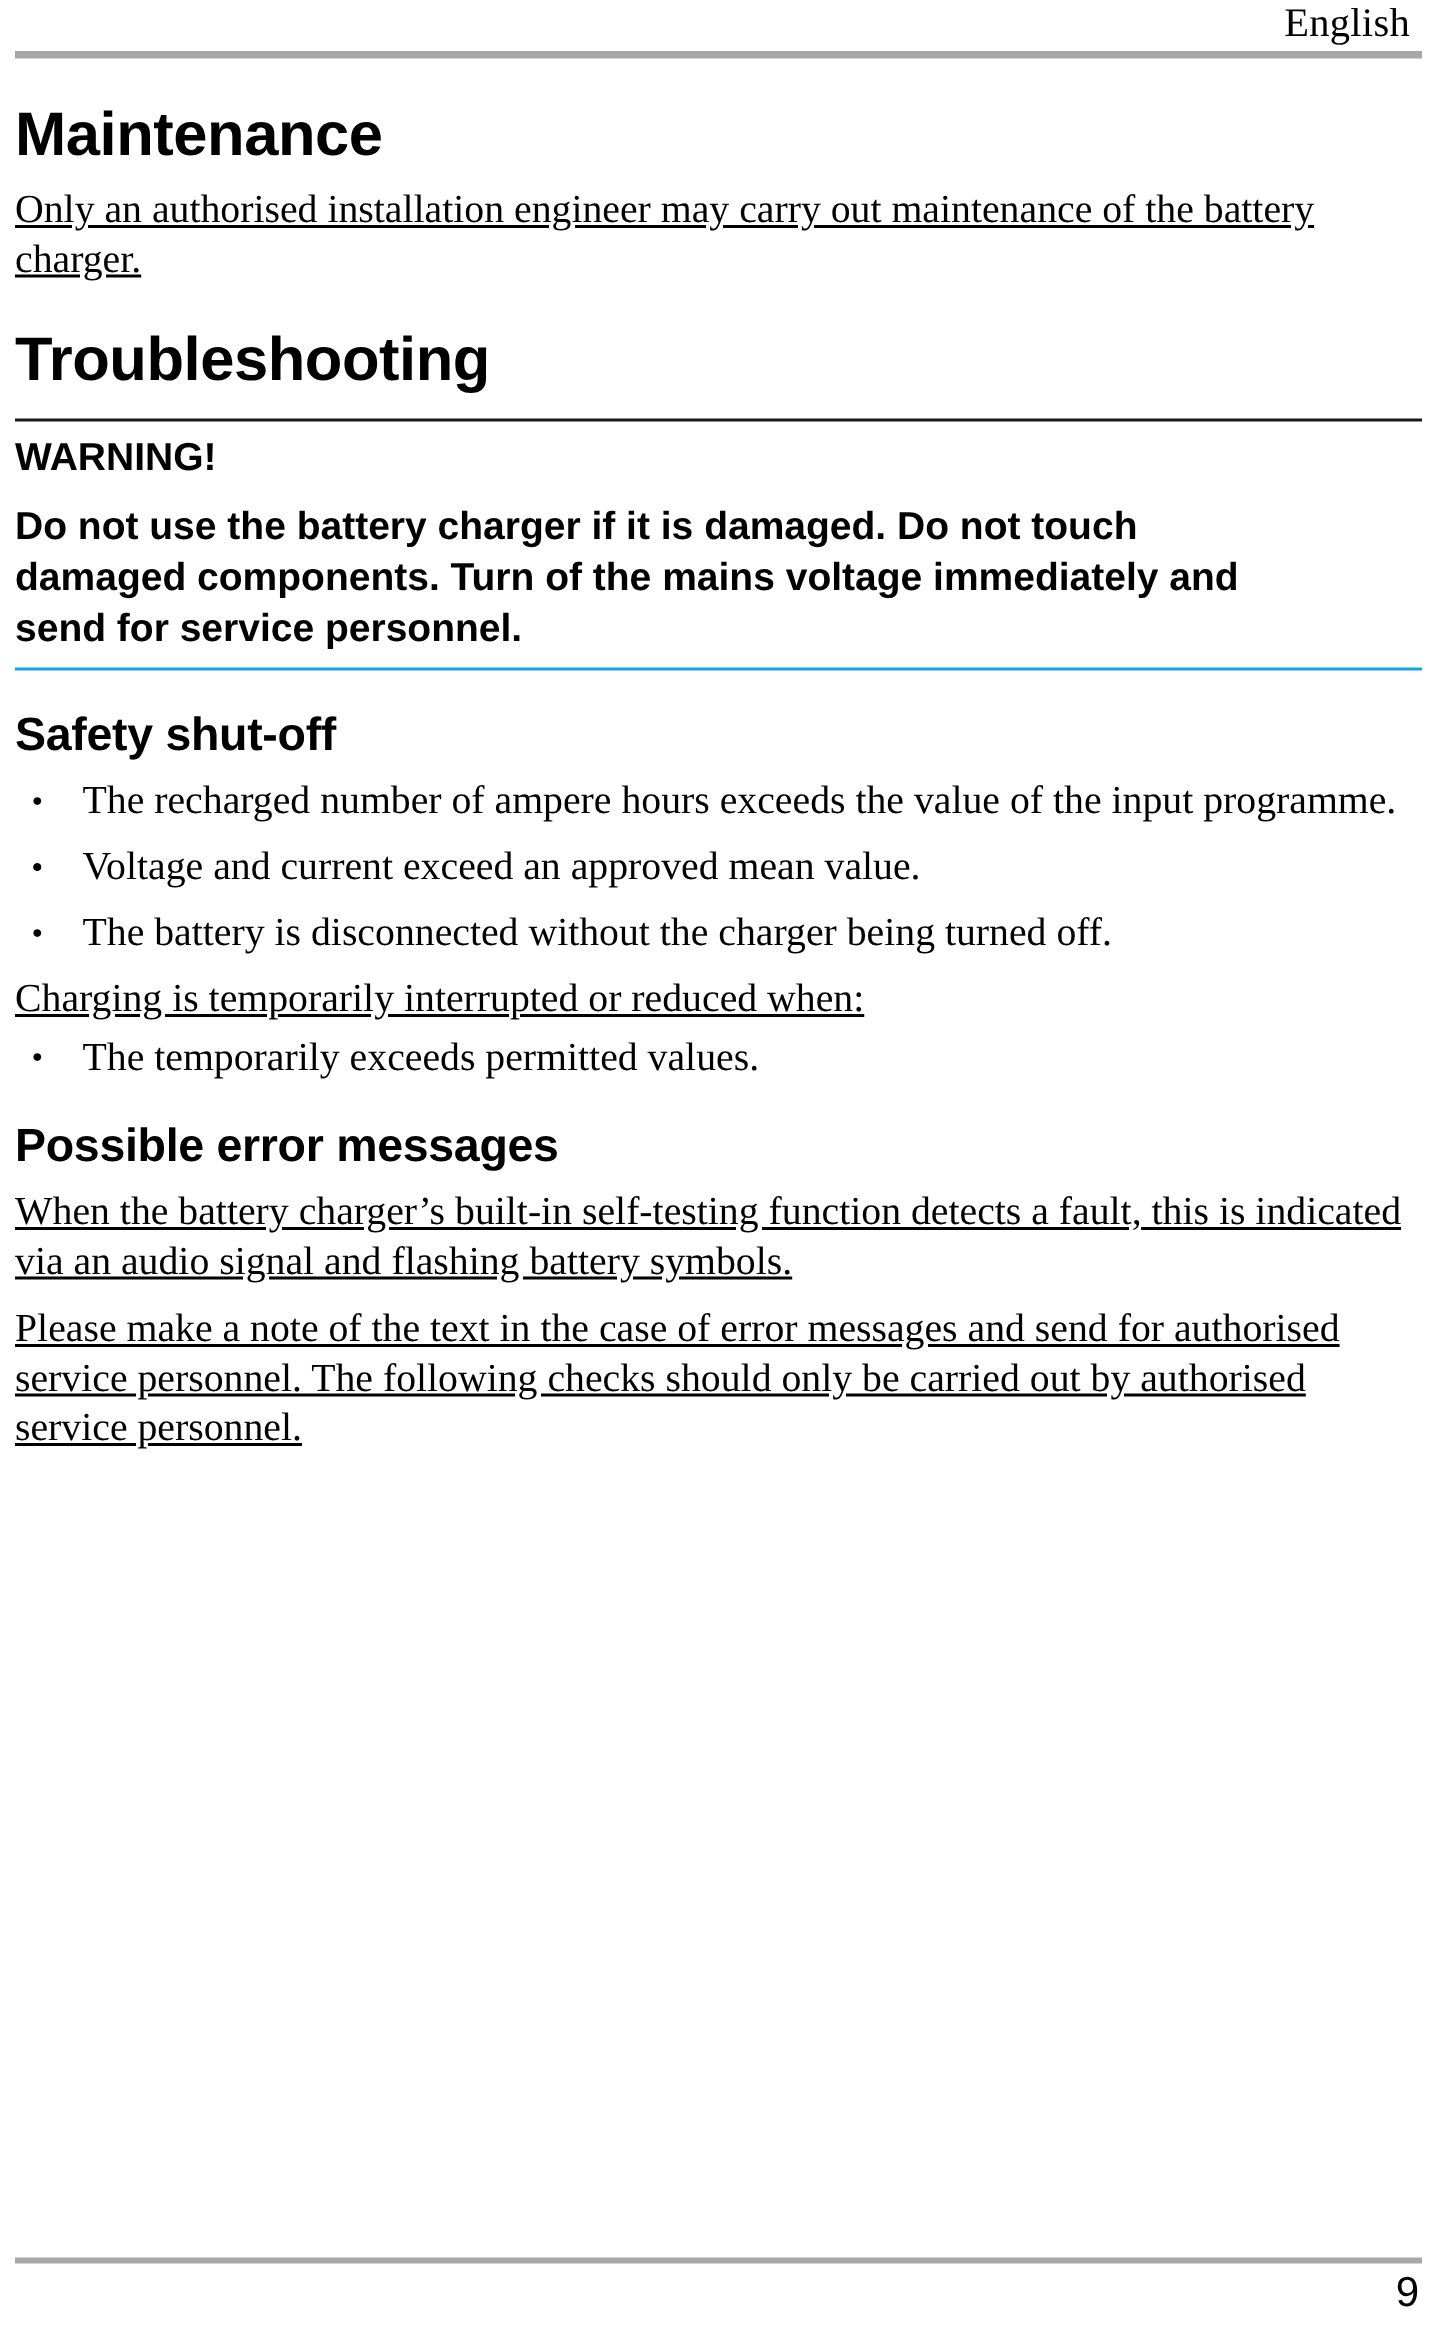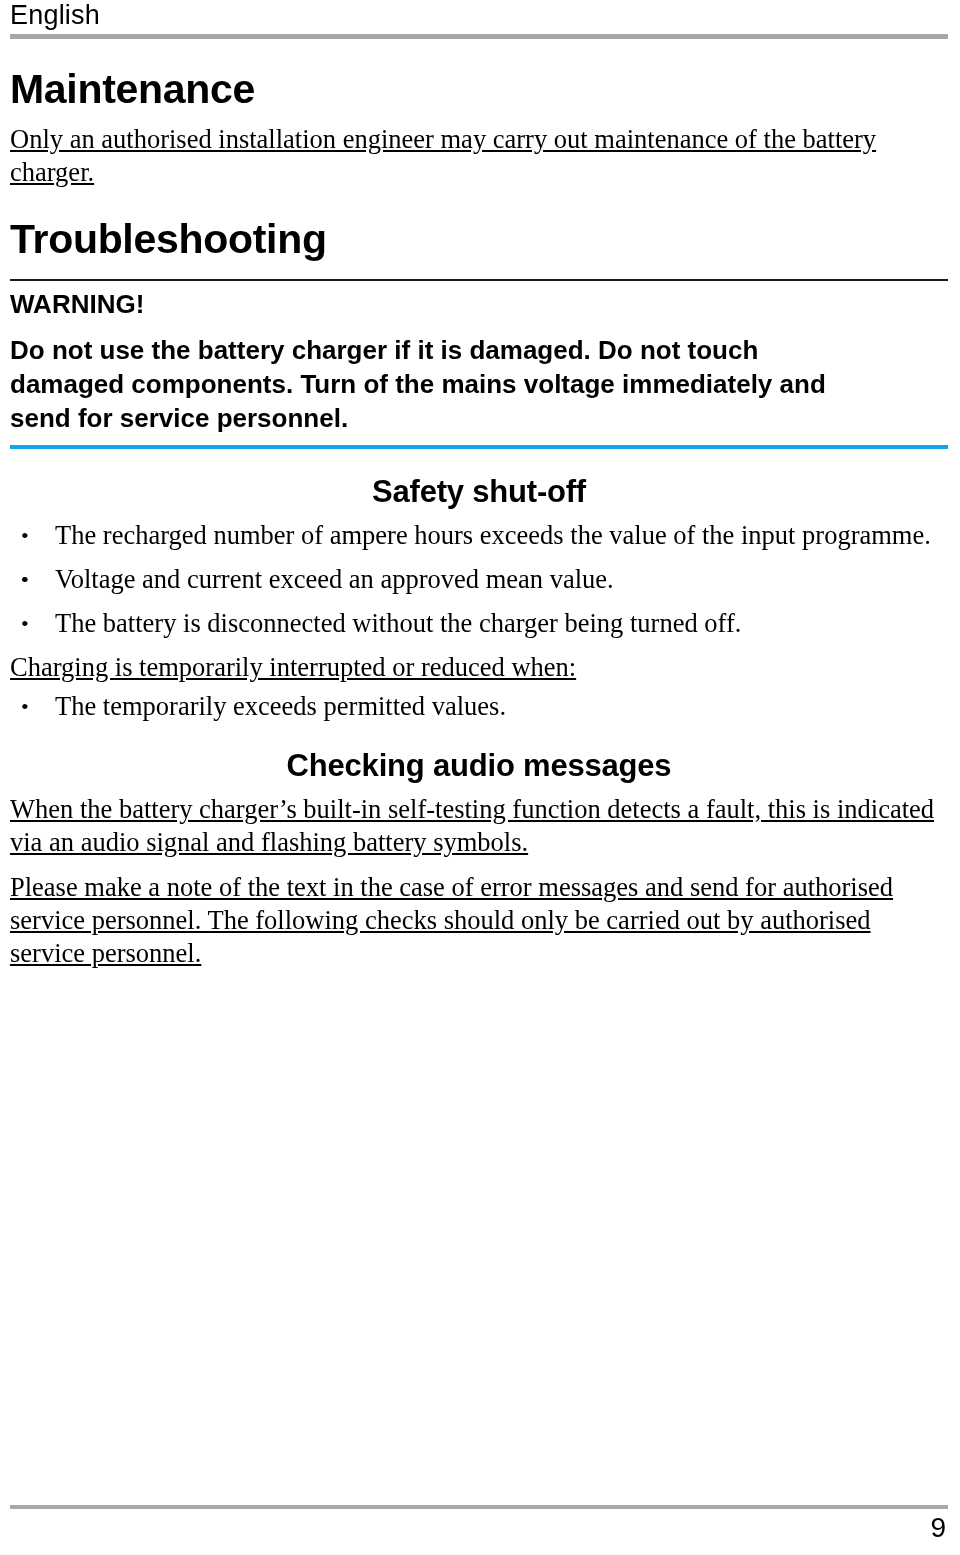--- a/index.html
+++ b/index.html
@@ -24,22 +24,22 @@
     box-sizing: border-box;
     padding: 0 12px 0 10px;
   }
 
   
   .page-header {
     height: 33px;
     position: relative;
   }
   .header-title {
-    text-align: left;
-    font-family: Liberation Sans, sans-serif;
+    text-align: right;
+    font-family: Liberation Serif, serif;
     font-size: 27px;
     line-height: 30px;
     letter-spacing: 0.2px;
     color: #000;
     padding-right: 8px;
   }
   .header-rule {
     height: 5px;
     background: #a7a7a7;
     margin: 1px 0 0 0;
@@ -55,39 +55,38 @@
     margin: 26px 0 10px 0;
     letter-spacing: -0.3px;
   }
   h2.h2 {
     font-family: "Liberation Sans", "DejaVu Sans", sans-serif;
     font-weight: bold;
     font-size: 31px;
     line-height: 38px;
     margin: 24px 0 8px 0;
     letter-spacing: -0.2px;
-    text-align: center;
   }
 
   
   p.body {
     font-size: 26.5px;
     line-height: 33px;
     margin: 0 0 12px 0;
     text-align: left;
     text-decoration: underline;
   }
   p.tight {
     margin-bottom: 6px;
   }
 
   
   .warning-block {
     border-top: 2px solid #1a1a1a;
-    border-bottom: 4px solid #0ea5e9;
+    border-bottom: 2px solid #0ea5e9;
     margin: 16px 0 0 0;
     padding: 6px 0 10px 0;
   }
   .warning-block .w-title,
   .warning-block .w-text {
     font-family: "Liberation Sans", "DejaVu Sans", sans-serif;
     font-weight: bold;
     font-size: 26px;
     line-height: 34px;
     margin: 0;
@@ -193,21 +192,21 @@
 
     <ul class="bullets">
       <li>
         <span class="bullet-dot">•</span>
         <span>The temporarily exceeds permitted values.</span>
       </li>
     </ul>
   </div>
 
   <div class="section-block">
-    <h2 class="h2">Checking audio messages</h2>
+    <h2 class="h2">Possible error messages</h2>
 
     <p class="body">When the battery charger’s built-in self-testing function detects a fault, this is indicated via an audio signal and flashing battery symbols.</p>
     <p class="body">Please make a note of the text in the case of error messages and send for authorised service personnel. The following checks should only be carried out by authorised service personnel.</p>
   </div>
 
   <div class="page-footer">
     <div class="footer-rule"></div>
     <div class="footer-pageno">9</div>
   </div>
 

